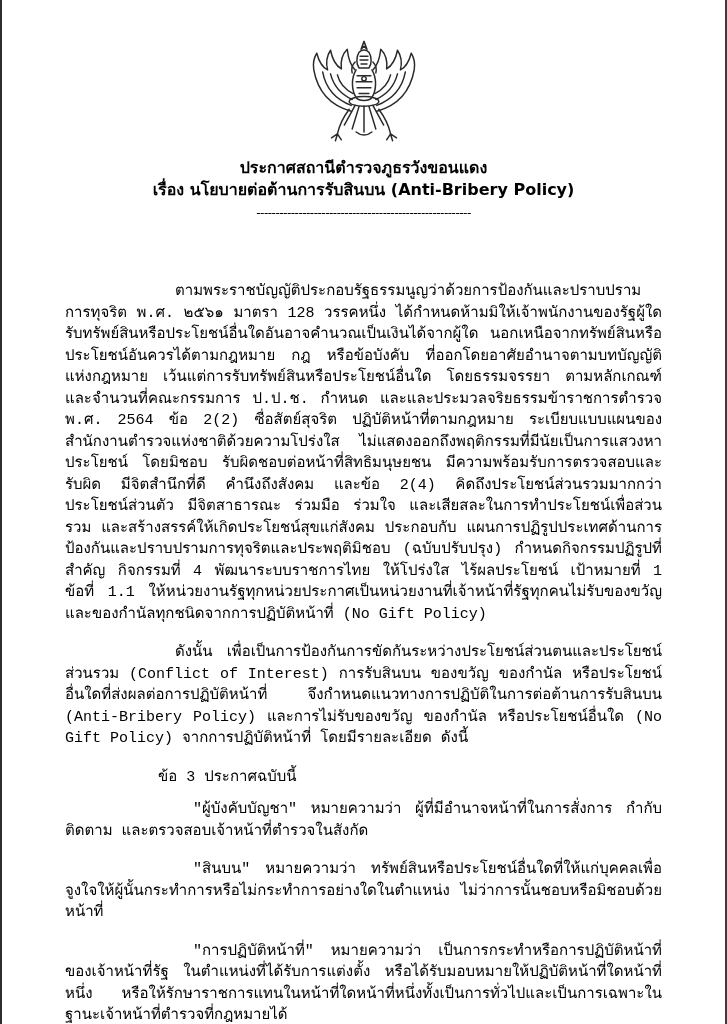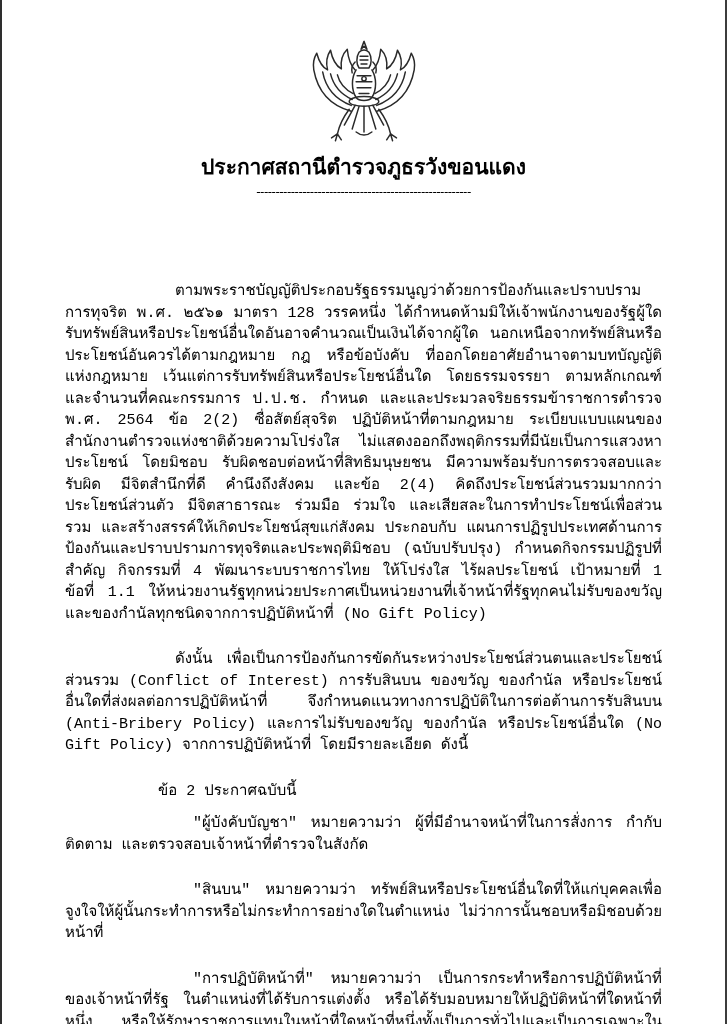--- a/index.html
+++ b/index.html
@@ -37,21 +37,21 @@
 
   .title-block {
     position: absolute;
     top: 157px;
     left: 20px;
     right: 20px;
     text-align: center;
   }
   .t-line {
     font-weight: 700;
-    font-size: 21px;
+    font-size: 16px;
     line-height: 21.5px;
     letter-spacing: 0;
   }
   .separator {
     margin-top: 7px;
     font-size: 12px;
     line-height: 12px;
     font-weight: 400;
     letter-spacing: -0.5px;
     white-space: nowrap;
@@ -60,21 +60,21 @@
   .doc-body {
     position: absolute;
     top: 281px;
     left: 65px;
     width: 597px;
     font-size: 15px;
     line-height: 21.5px;
     text-align: justify;
   }
   .para { margin: 0; font-family: Liberation Mono, monospace; }
-  .para + .para { margin-top: 24px; }
+  .para + .para { margin-top: 17px; }
   .para.tight { margin-top: 11px; }
   .indent-normal { text-indent: 110px; }
   .indent-item   { text-indent: 93px; }
   .indent-def    { text-indent: 128px; }
 </style>
 </head>
 <body>
 
 <div class="page">
   <div class="edge edge-left"></div>
@@ -115,24 +115,25 @@
         <path d="M38,95 L32,99 M38,95 L36,102 M38,95 L42,101"></path>
 
         <path d="M80,70 C86,78 90,86 92,95"></path>
         <path d="M92,95 L98,99 M92,95 L94,102 M92,95 L88,101"></path>
       </g>
     </svg>
   </div>
 
   <div class="title-block">
     <div class="t-line">ประกาศสถานีตำรวจภูธรวังขอนแดง</div>
+    <div class="t-line">เรื่อง นโยบายต่อต้านการรับสินบน (Anti-Bribery Policy)</div>
     <div class="separator">--------------------------------------------------------</div>
   </div>
 
   <main class="doc-body">
     <p class="para indent-normal">ตามพระราชบัญญัติประกอบรัฐธรรมนูญว่าด้วยการป้องกันและปราบปรามการทุจริต พ.ศ. ๒๕๖๑ มาตรา 128 วรรคหนึ่ง ได้กำหนดห้ามมิให้เจ้าพนักงานของรัฐผู้ใดรับทรัพย์สินหรือประโยชน์อื่นใดอันอาจคำนวณเป็นเงินได้จากผู้ใด นอกเหนือจากทรัพย์สินหรือประโยชน์อันควรได้ตามกฎหมาย กฎ หรือข้อบังคับ ที่ออกโดยอาศัยอำนาจตามบทบัญญัติแห่งกฎหมาย เว้นแต่การรับทรัพย์สินหรือประโยชน์อื่นใด โดยธรรมจรรยา ตามหลักเกณฑ์และจำนวนที่คณะกรรมการ ป.ป.ช. กำหนด และและประมวลจริยธรรมข้าราชการตำรวจ พ.ศ. 2564 ข้อ 2(2) ซื่อสัตย์สุจริต ปฏิบัติหน้าที่ตามกฎหมาย ระเบียบแบบแผนของสำนักงานตำรวจแห่งชาติด้วยความโปร่งใส ไม่แสดงออกถึงพฤติกรรมที่มีนัยเป็นการแสวงหาประโยชน์ โดยมิชอบ รับผิดชอบต่อหน้าที่สิทธิมนุษยชน มีความพร้อมรับการตรวจสอบและรับผิด มีจิตสำนึกที่ดี คำนึงถึงสังคม และข้อ 2(4) คิดถึงประโยชน์ส่วนรวมมากกว่าประโยชน์ส่วนตัว มีจิตสาธารณะ ร่วมมือ ร่วมใจ และเสียสละในการทำประโยชน์เพื่อส่วนรวม และสร้างสรรค์ให้เกิดประโยชน์สุขแก่สังคม ประกอบกับ แผนการปฏิรูปประเทศด้านการป้องกันและปราบปรามการทุจริตและประพฤติมิชอบ (ฉบับปรับปรุง) กำหนดกิจกรรมปฏิรูปที่สำคัญ กิจกรรมที่ 4 พัฒนาระบบราชการไทย ให้โปร่งใส ไร้ผลประโยชน์ เป้าหมายที่ 1 ข้อที่ 1.1 ให้หน่วยงานรัฐทุกหน่วยประกาศเป็นหน่วยงานที่เจ้าหน้าที่รัฐทุกคนไม่รับของขวัญและของกำนัลทุกชนิดจากการปฏิบัติหน้าที่ (No Gift Policy)</p>
     <p class="para indent-normal">ดังนั้น เพื่อเป็นการป้องกันการขัดกันระหว่างประโยชน์ส่วนตนและประโยชน์ส่วนรวม (Conflict of Interest) การรับสินบน ของขวัญ ของกำนัล หรือประโยชน์อื่นใดที่ส่งผลต่อการปฏิบัติหน้าที่ จึงกำหนดแนวทางการปฏิบัติในการต่อต้านการรับสินบน (Anti-Bribery Policy) และการไม่รับของขวัญ ของกำนัล หรือประโยชน์อื่นใด (No Gift Policy) จากการปฏิบัติหน้าที่ โดยมีรายละเอียด ดังนี้</p>
-    <p class="para indent-item">ข้อ 2 ประกาศฉบับนี้</p>
+    <p class="para indent-item">ข้อ 3 ประกาศฉบับนี้</p>
     <p class="para tight indent-def">"ผู้บังคับบัญชา" หมายความว่า ผู้ที่มีอำนาจหน้าที่ในการสั่งการ กำกับ ติดตาม และตรวจสอบเจ้าหน้าที่ตำรวจในสังกัด</p>
     <p class="para indent-def">"สินบน" หมายความว่า ทรัพย์สินหรือประโยชน์อื่นใดที่ให้แก่บุคคลเพื่อจูงใจให้ผู้นั้นกระทำการหรือไม่กระทำการอย่างใดในตำแหน่ง ไม่ว่าการนั้นชอบหรือมิชอบด้วยหน้าที่</p>
     <p class="para indent-def">"การปฏิบัติหน้าที่" หมายความว่า เป็นการกระทำหรือการปฏิบัติหน้าที่ของเจ้าหน้าที่รัฐ ในตำแหน่งที่ได้รับการแต่งตั้ง หรือได้รับมอบหมายให้ปฏิบัติหน้าที่ใดหน้าที่หนึ่ง หรือให้รักษาราชการแทนในหน้าที่ใดหน้าที่หนึ่งทั้งเป็นการทั่วไปและเป็นการเฉพาะในฐานะเจ้าหน้าที่ตำรวจที่กฎหมายได้</p>
   </main>
 </div>
 
 </body></html>

